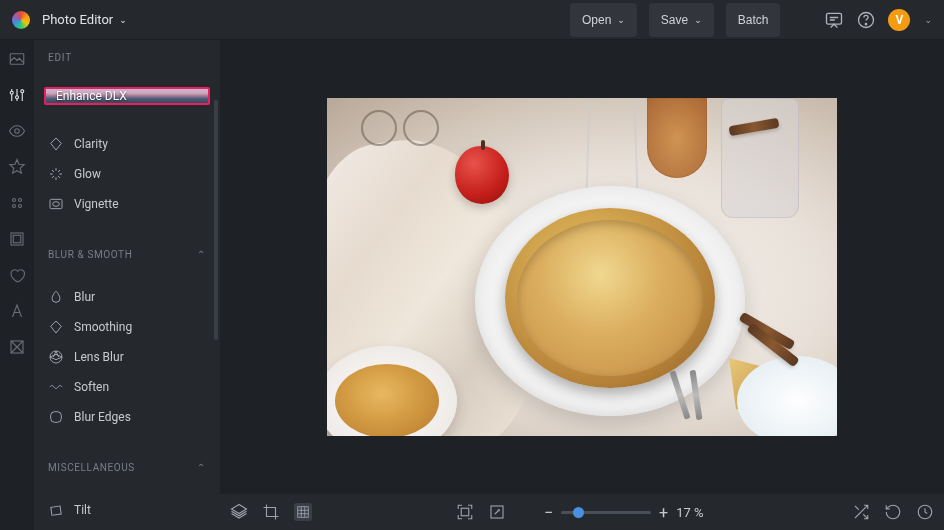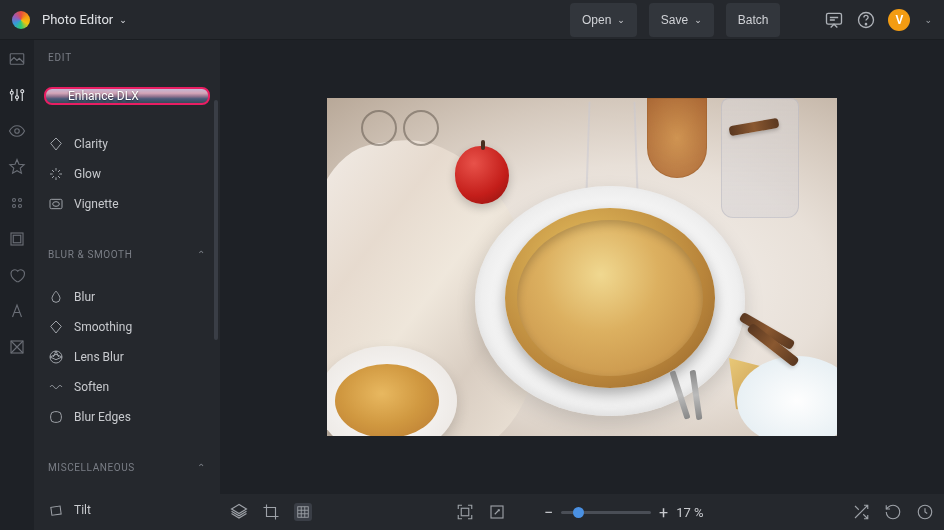--- a/index.html
+++ b/index.html
@@ -10,21 +10,21 @@
 .chev { font-size: 9px; margin-left: 2px; }
 .hspacer { flex: 1; }
 .hbtn { background: #32363c; border: none; color: #d0d2d6; font-size: 12px; padding: 10px 12px; border-radius: 4px; cursor: pointer; display: flex; align-items: center; gap: 4px; }
 .hicon { width: 20px; height: 20px; display: flex; align-items: center; justify-content: center; cursor: pointer; color: #aeb2b8; }
 .avatar { width: 22px; height: 22px; border-radius: 50%; background: #f39c12; color: #fff; display: flex; align-items: center; justify-content: center; font-size: 12px; font-weight: 600; }
 .main { display: flex; height: 490px; }
 .railbar { width: 34px; background: #1e2126; display: flex; flex-direction: column; align-items: center; padding-top: 10px; gap: 18px; }
 .railbar .ricon { width: 18px; height: 18px; display: flex; align-items: center; justify-content: center; color: #6a6e76; cursor: pointer; }
 .sidepanel { width: 186px; background: #25282d; display: flex; flex-direction: column; position: relative; gap: 16px; }
 .panel-head { font-size: 10px; letter-spacing: 0.8px; color: #7a7e86; padding: 12px 14px 8px; }
-.enhance-card { margin: 0 10px 8px; height: 44px; border: 2px solid #e91e63; border-radius: 8px; background: linear-gradient(to bottom, #c2b8d4 0%, #d4a5b8 30%, #8b6f8c 55%, #4a5a7a 70%, #3a4a5a 100%); position: relative; display: flex; align-items: center; padding-left: 22px; cursor: pointer; }
+.enhance-card { margin: 0 10px 8px; height: 44px; border: 2px solid #e91e63; border-radius: 2px; background: linear-gradient(to bottom, #c2b8d4 0%, #d4a5b8 30%, #8b6f8c 55%, #4a5a7a 70%, #3a4a5a 100%); position: relative; display: flex; align-items: center; padding-left: 10px; cursor: pointer; }
 .enhance-card span { color: #fff; font-size: 12px; text-shadow: 0 1px 2px rgba(0,0,0,0.6); }
 .tool-item { display: flex; align-items: center; gap: 10px; padding: 7px 14px; font-size: 12px; color: #c8cace; cursor: pointer; }
 .tool-icon { width: 16px; height: 16px; display: flex; align-items: center; justify-content: center; color: #9ea2a8; }
 .section-head { display: flex; align-items: center; justify-content: space-between; font-size: 10px; letter-spacing: 0.6px; color: #7a7e86; padding: 14px 14px 6px; cursor: pointer; }
 .scroll-thumb { position: absolute; right: 2px; top: 60px; width: 4px; height: 240px; background: #3a3e46; border-radius: 2px; }
 .canvas-wrap { flex: 1; display: flex; flex-direction: column; background: #1e2126; }
 .canvas { flex: 1; display: flex; align-items: center; justify-content: center; padding: 20px; }
 .photo { width: 510px; height: 338px; background: #eee; position: relative; overflow: hidden; }
 .table-surface { position: absolute; inset: 0; background: radial-gradient(ellipse at 60% 55%, #f5f1ed 0%, #e8e0d8 45%, #d4c8bc 70%, #b8a898 100%); }
 .cloth { position: absolute; left: -10px; top: 40px; width: 220px; height: 320px; background: linear-gradient(135deg, #f8f4f0 0%, #e8dcd0 30%, #f0e8dc 50%, #d8ccc0 70%, #f4ece0 100%); transform: rotate(-8deg); opacity: 0.9; border-radius: 40% 60% 50% 40%; }

